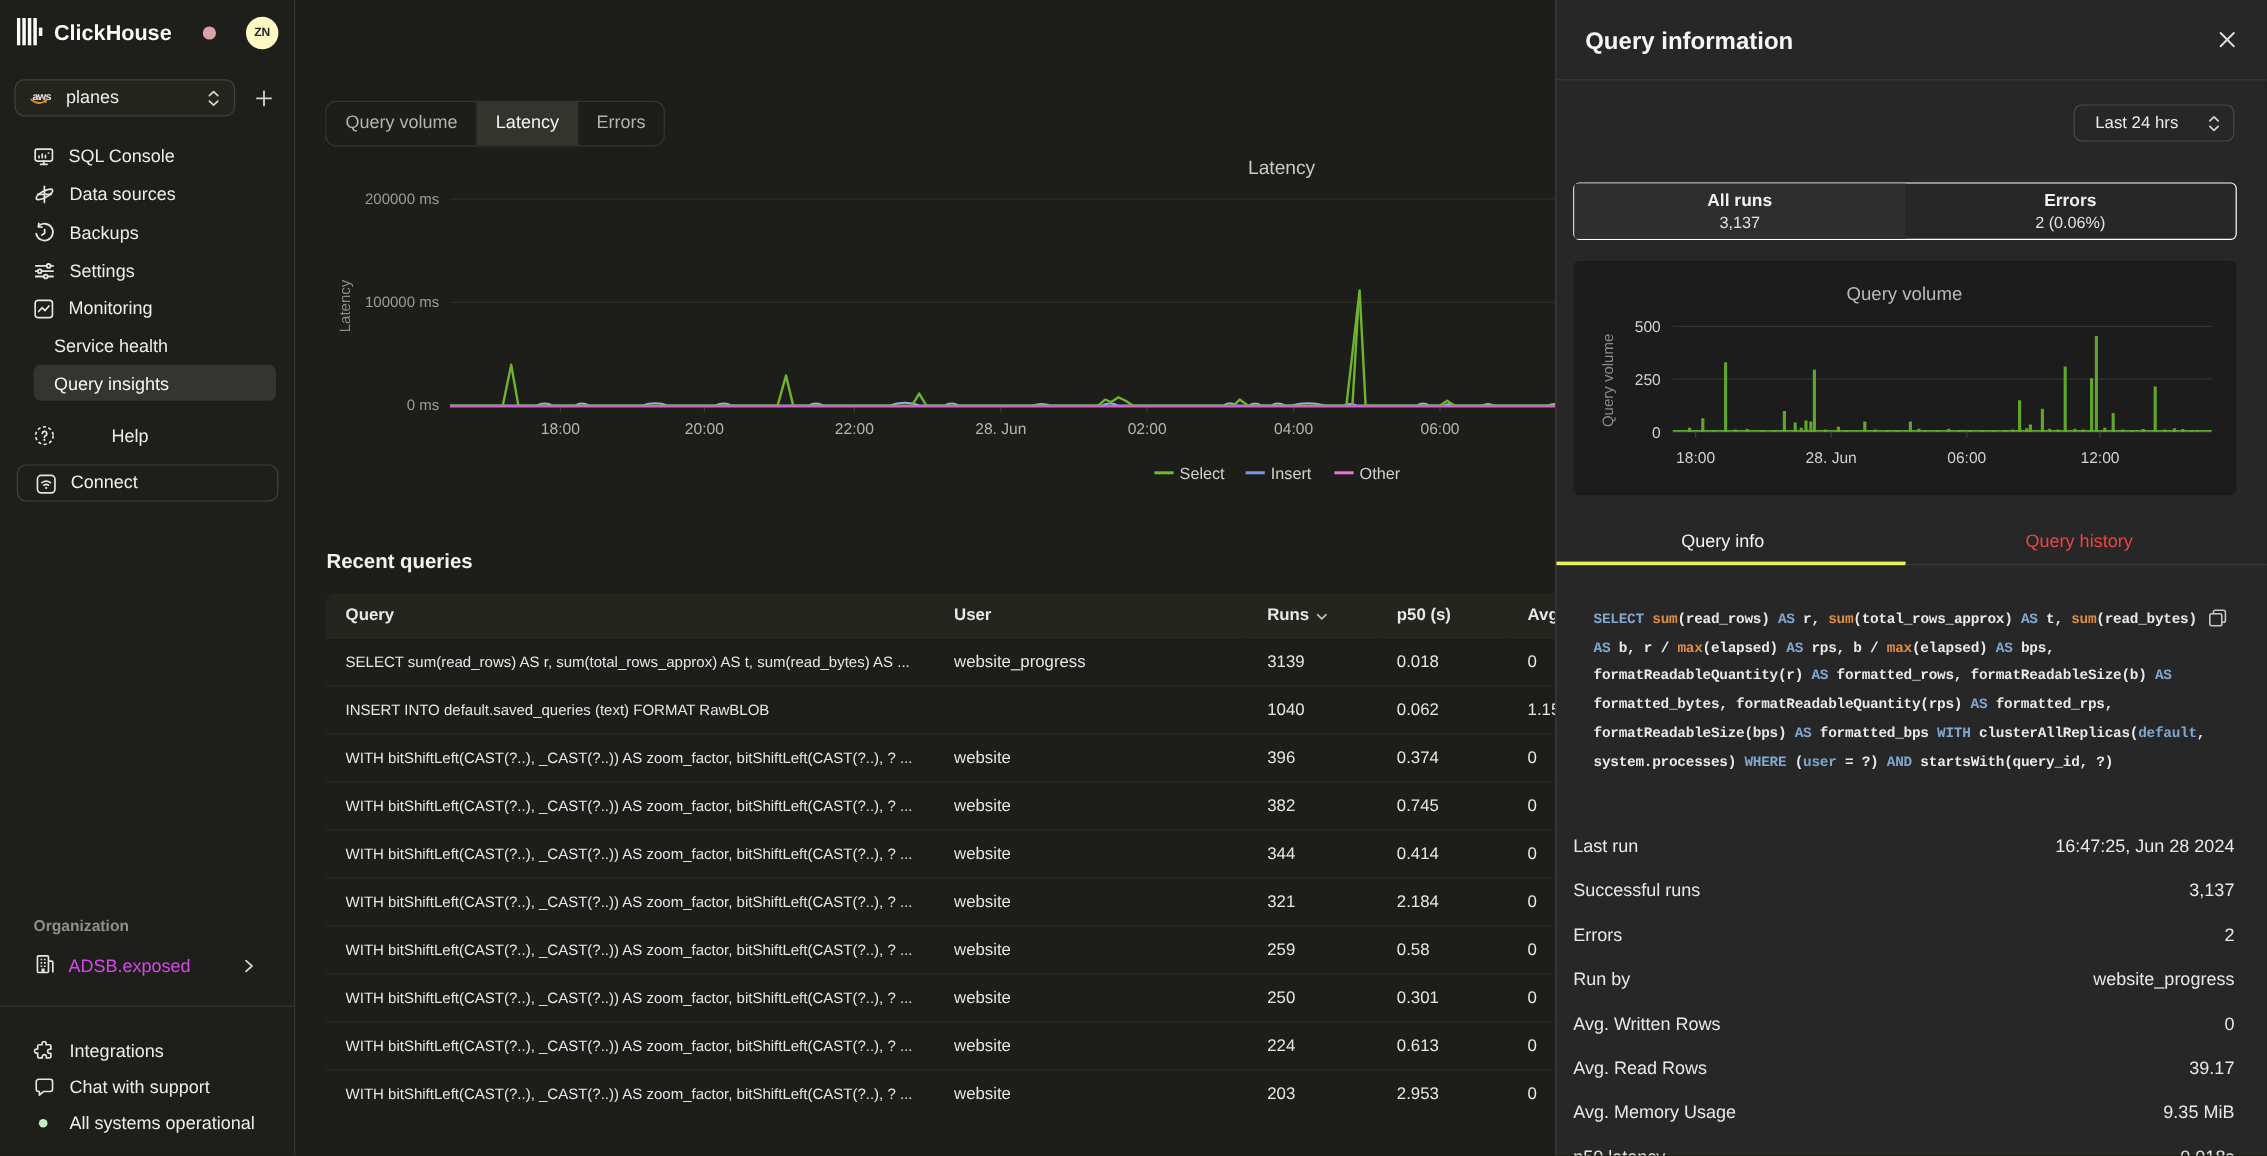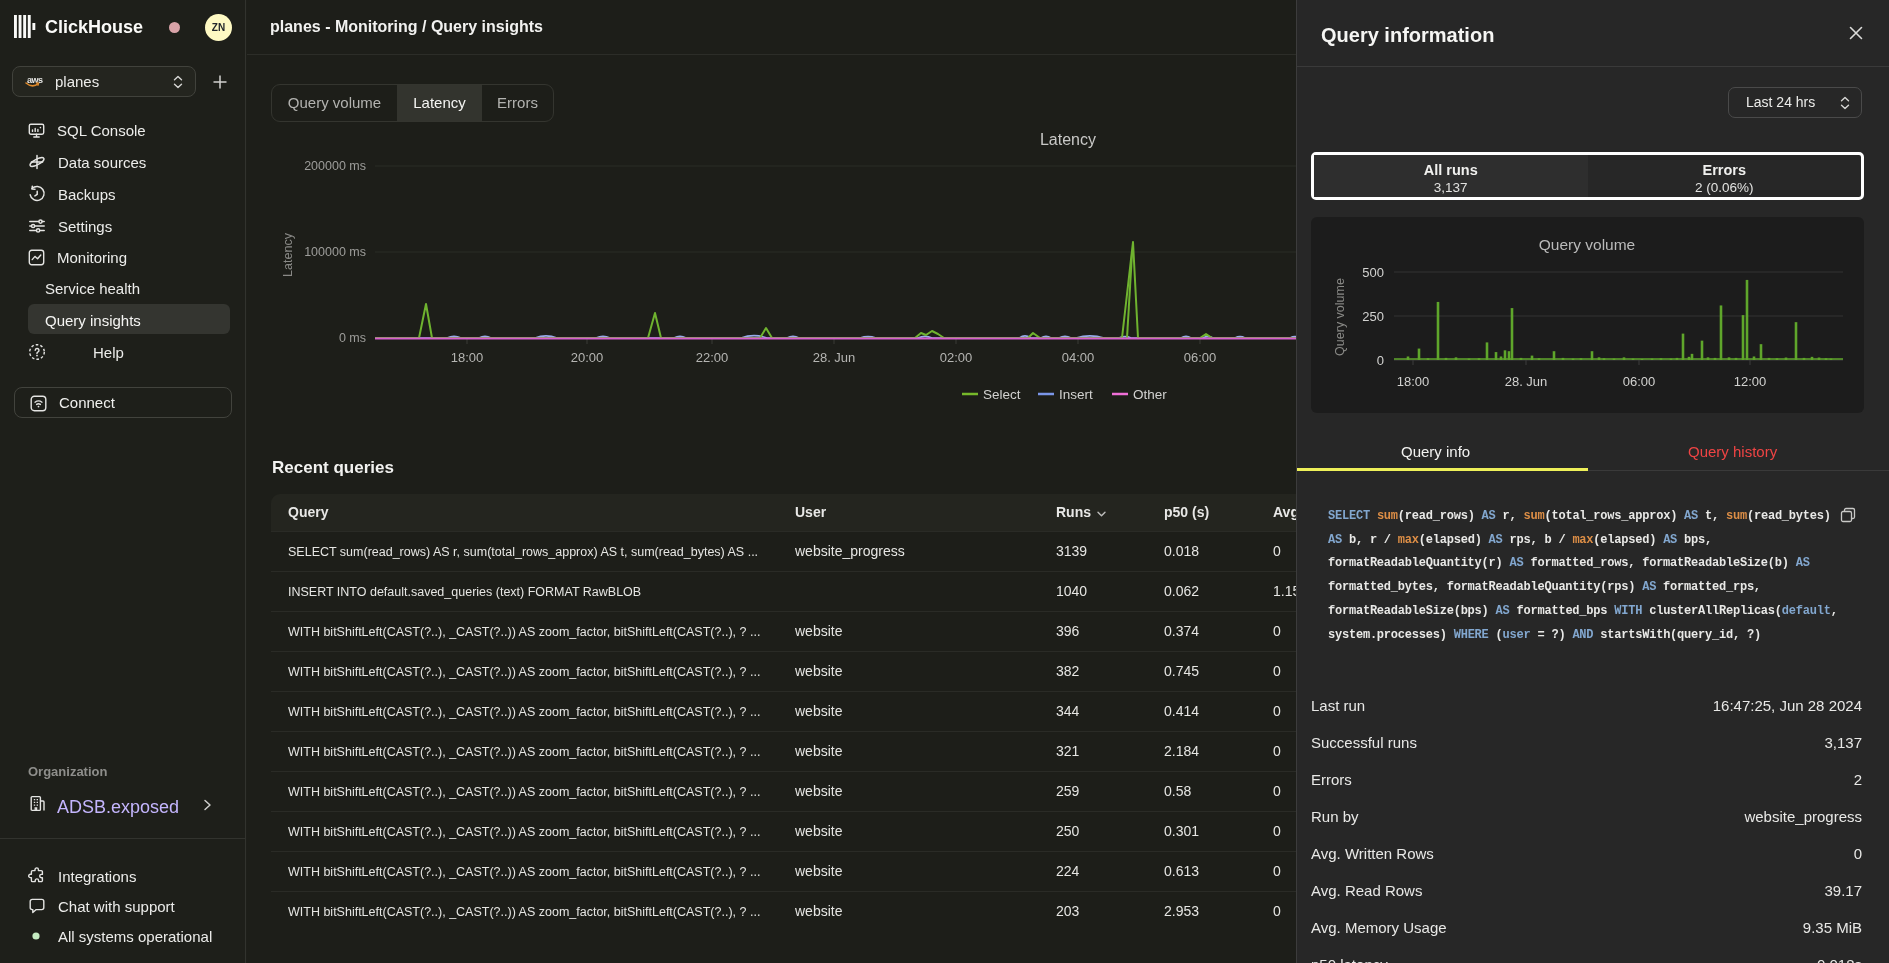--- a/index.html
+++ b/index.html
@@ -33,21 +33,21 @@
   td .q { font-size:12.5px; display:inline-block; max-width:475px; overflow:hidden; white-space:nowrap; vertical-align:middle; }
   .rq-title { position:absolute; left:25px; top:458px; font-size:17px; font-weight:bold; color:#f2f2f0; }
 
   
   #panel { position:absolute; left:1296px; top:0; width:593px; height:963px;
            background:#272727; border-left:1px solid #3c3c3c; z-index:10; }
   #panel .ptitle { position:absolute; left:24px; top:24px; font-size:20px; font-weight:bold; color:#f5f5f3; }
   #pdivider { position:absolute; left:0; top:66px; width:592px; height:1px; background:#3a3a3a; }
   #lastbtn { position:absolute; left:431px; top:87px; width:134px; height:31px; border:1px solid #4a4a4a;
              border-radius:7px; font-size:14px; color:#ececea; line-height:29px; padding-left:17px; }
-  #runtabs { position:absolute; left:14px; top:152px; width:553px; height:48px; border:3px solid #ffffff;
+  #runtabs { position:absolute; left:14px; top:152px; width:553px; height:48px; border:1px solid #ffffff;
              border-radius:5px; display:flex; }
   #runtabs .rt { flex:1; text-align:center; padding-top:7px; }
   #runtabs .rt .l1 { font-size:14.5px; font-weight:bold; color:#f0f0ee; }
   #runtabs .rt .l2 { font-size:13.5px; color:#e2e2e0; margin-top:2px; }
   #runtabs .rt.sel { background:#2e2e2e; }
   #qibar { position:absolute; left:0; top:430px; width:592px; height:41px; }
   #qibar .qt { position:absolute; top:13px; font-size:15px; }
   #qibar .underline { position:absolute; left:0; top:38px; width:291px; height:3px; background:#eef059; }
   #qibar .restline { position:absolute; left:291px; top:40px; width:301px; height:1px; background:#3a3a3a; }
 
@@ -130,21 +130,21 @@
         <div class="navitem" style="top:249px;">
           <svg width="17" height="17" viewBox="0 0 17 17">
             <rect x="1.3" y="1.3" width="14.4" height="14.4" rx="2.4" fill="none" stroke="#e4e4e2" stroke-width="1.4"></rect>
             <path d="M4.2 10.6 L7 7.4 L9.6 9.8 L12.8 6" fill="none" stroke="#e4e4e2" stroke-width="1.4" stroke-linecap="round" stroke-linejoin="round"></path>
           </svg>
           <span>Monitoring</span>
         </div>
         <div class="navitem" style="top:280px; left:45px;">Service health</div>
         <div class="abs" style="left:28px; top:304px; width:202px; height:30px; background:#343530; border-radius:6px;"></div>
         <div class="navitem" style="top:312px; left:45px; color:#f5f5f3;">Query insights</div>
-        <div class="navitem" style="top:343px;gap:47px;">
+        <div class="navitem" style="top:354px;gap:47px;">
           <svg width="18" height="18" viewBox="0 0 18 18">
             <circle cx="9" cy="9" r="7.3" fill="none" stroke="#e4e4e2" stroke-width="1.4" stroke-dasharray="2.6 2.1"></circle>
             <path d="M7.2 7.2 a1.9 1.9 0 1 1 2.6 1.9 c-.5.2-.8.5-.8 1v.4" fill="none" stroke="#e4e4e2" stroke-width="1.4" stroke-linecap="round"></path>
             <circle cx="9" cy="12.6" r="0.9" fill="#e4e4e2"></circle>
           </svg>
           <span>Help</span>
         </div>
       </div>
 
     <div class="abs" style="left:14px; top:387px; width:218px; height:31px; border:1px solid #42433d; border-radius:8px;">
@@ -157,21 +157,21 @@
       <span style="position:absolute; left:44px; top:6px; font-size:15px; color:#f0f0ee;">Connect</span>
     </div>
 
     <div class="abs" style="left:28px; top:764px; font-size:13px; font-weight:bold; color:#8e8e8b;">Organization</div>
     <div class="abs" style="left:29px; top:795px;" id="orgicon"><svg width="17" height="17" viewBox="0 0 17 17">
           <rect x="2.2" y="1.6" width="9.2" height="13.8" rx="1" fill="none" stroke="#e4e4e2" stroke-width="1.4"></rect>
           <path d="M11.4 6 h2.6 a1 1 0 0 1 1 1 v8.4" fill="none" stroke="#e4e4e2" stroke-width="1.4"></path>
           <path d="M4.8 4.6 h1.4 M7.6 4.6 h1.4 M4.8 7.4 h1.4 M7.6 7.4 h1.4 M4.8 10.2 h1.4 M7.6 10.2 h1.4" stroke="#e4e4e2" stroke-width="1.3"></path>
           <path d="M6.2 15.4 v-2.6 h1.4 v2.6" fill="none" stroke="#e4e4e2" stroke-width="1.3"></path>
         </svg></div>
-    <div class="abs" style="left:57px; top:797px; font-size:18px; color:#c4b5fd;">ADSB.exposed</div>
+    <div class="abs" style="left:57px; top:797px; font-size:15px; color:#d946ef;">ADSB.exposed</div>
     <svg class="abs" style="left:202px; top:799px;" width="10" height="12" viewBox="0 0 10 12">
         <path d="M3 1.5 L8 6 L3 10.5" fill="none" stroke="#cfcfcd" stroke-width="1.5" stroke-linecap="round" stroke-linejoin="round"></path>
       </svg>
     <div class="abs" style="left:0px; top:838px; width:246px; height:1px; background:#32332e;"></div>
 
     <div id="botnav">
         <div class="navitem" style="top:867px;">
           <svg width="18" height="18" viewBox="0 0 18 18">
             <path d="M7 2.6 a1.7 1.7 0 0 1 3.4 0 v1 h2.8 a1.2 1.2 0 0 1 1.2 1.2 v2.6 h-1 a1.7 1.7 0 0 0 0 3.4 h1 v2.6 a1.2 1.2 0 0 1 -1.2 1.2 h-2.6 v-1 a1.7 1.7 0 0 0 -3.4 0 v1 H4.6 a1.2 1.2 0 0 1 -1.2 -1.2 v-2.8 h-1 a1.7 1.7 0 0 1 0 -3.4 h1 V4.8 a1.2 1.2 0 0 1 1.2 -1.2 H7 z" fill="none" stroke="#e4e4e2" stroke-width="1.4" stroke-linejoin="round"></path>
           </svg>
@@ -186,23 +186,20 @@
         <div class="navitem" style="top:927px;">
           <svg width="18" height="18" viewBox="0 0 18 18">
             <circle cx="8" cy="9" r="3.6" fill="#c5ecc2"></circle>
           </svg>
           <span>All systems operational</span>
         </div>
       </div>
   </div>
 
   <div id="main">
-    <div id="mainhdr">
-        <div class="title">planes - Monitoring / Query insights</div>
-      </div>
     <div class="tabbar">
       <div class="tab" style="width:125px;">Query volume</div>
       <div class="tab active" style="width:85px;">Latency</div>
       <div class="tab" style="width:71px;">Errors</div>
     </div>
 
     <svg class="abs" id="latchart" style="left:23px; top:130px;" width="1596" height="290" viewBox="0 0 1596 290">
         <line x1="105" y1="36" x2="1596" y2="36" stroke="#2b2c27" stroke-width="1"></line>
         <line x1="105" y1="122" x2="1596" y2="122" stroke="#2b2c27" stroke-width="1"></line>
         <line x1="105" y1="208" x2="1596" y2="208" stroke="#34352f" stroke-width="1"></line>

